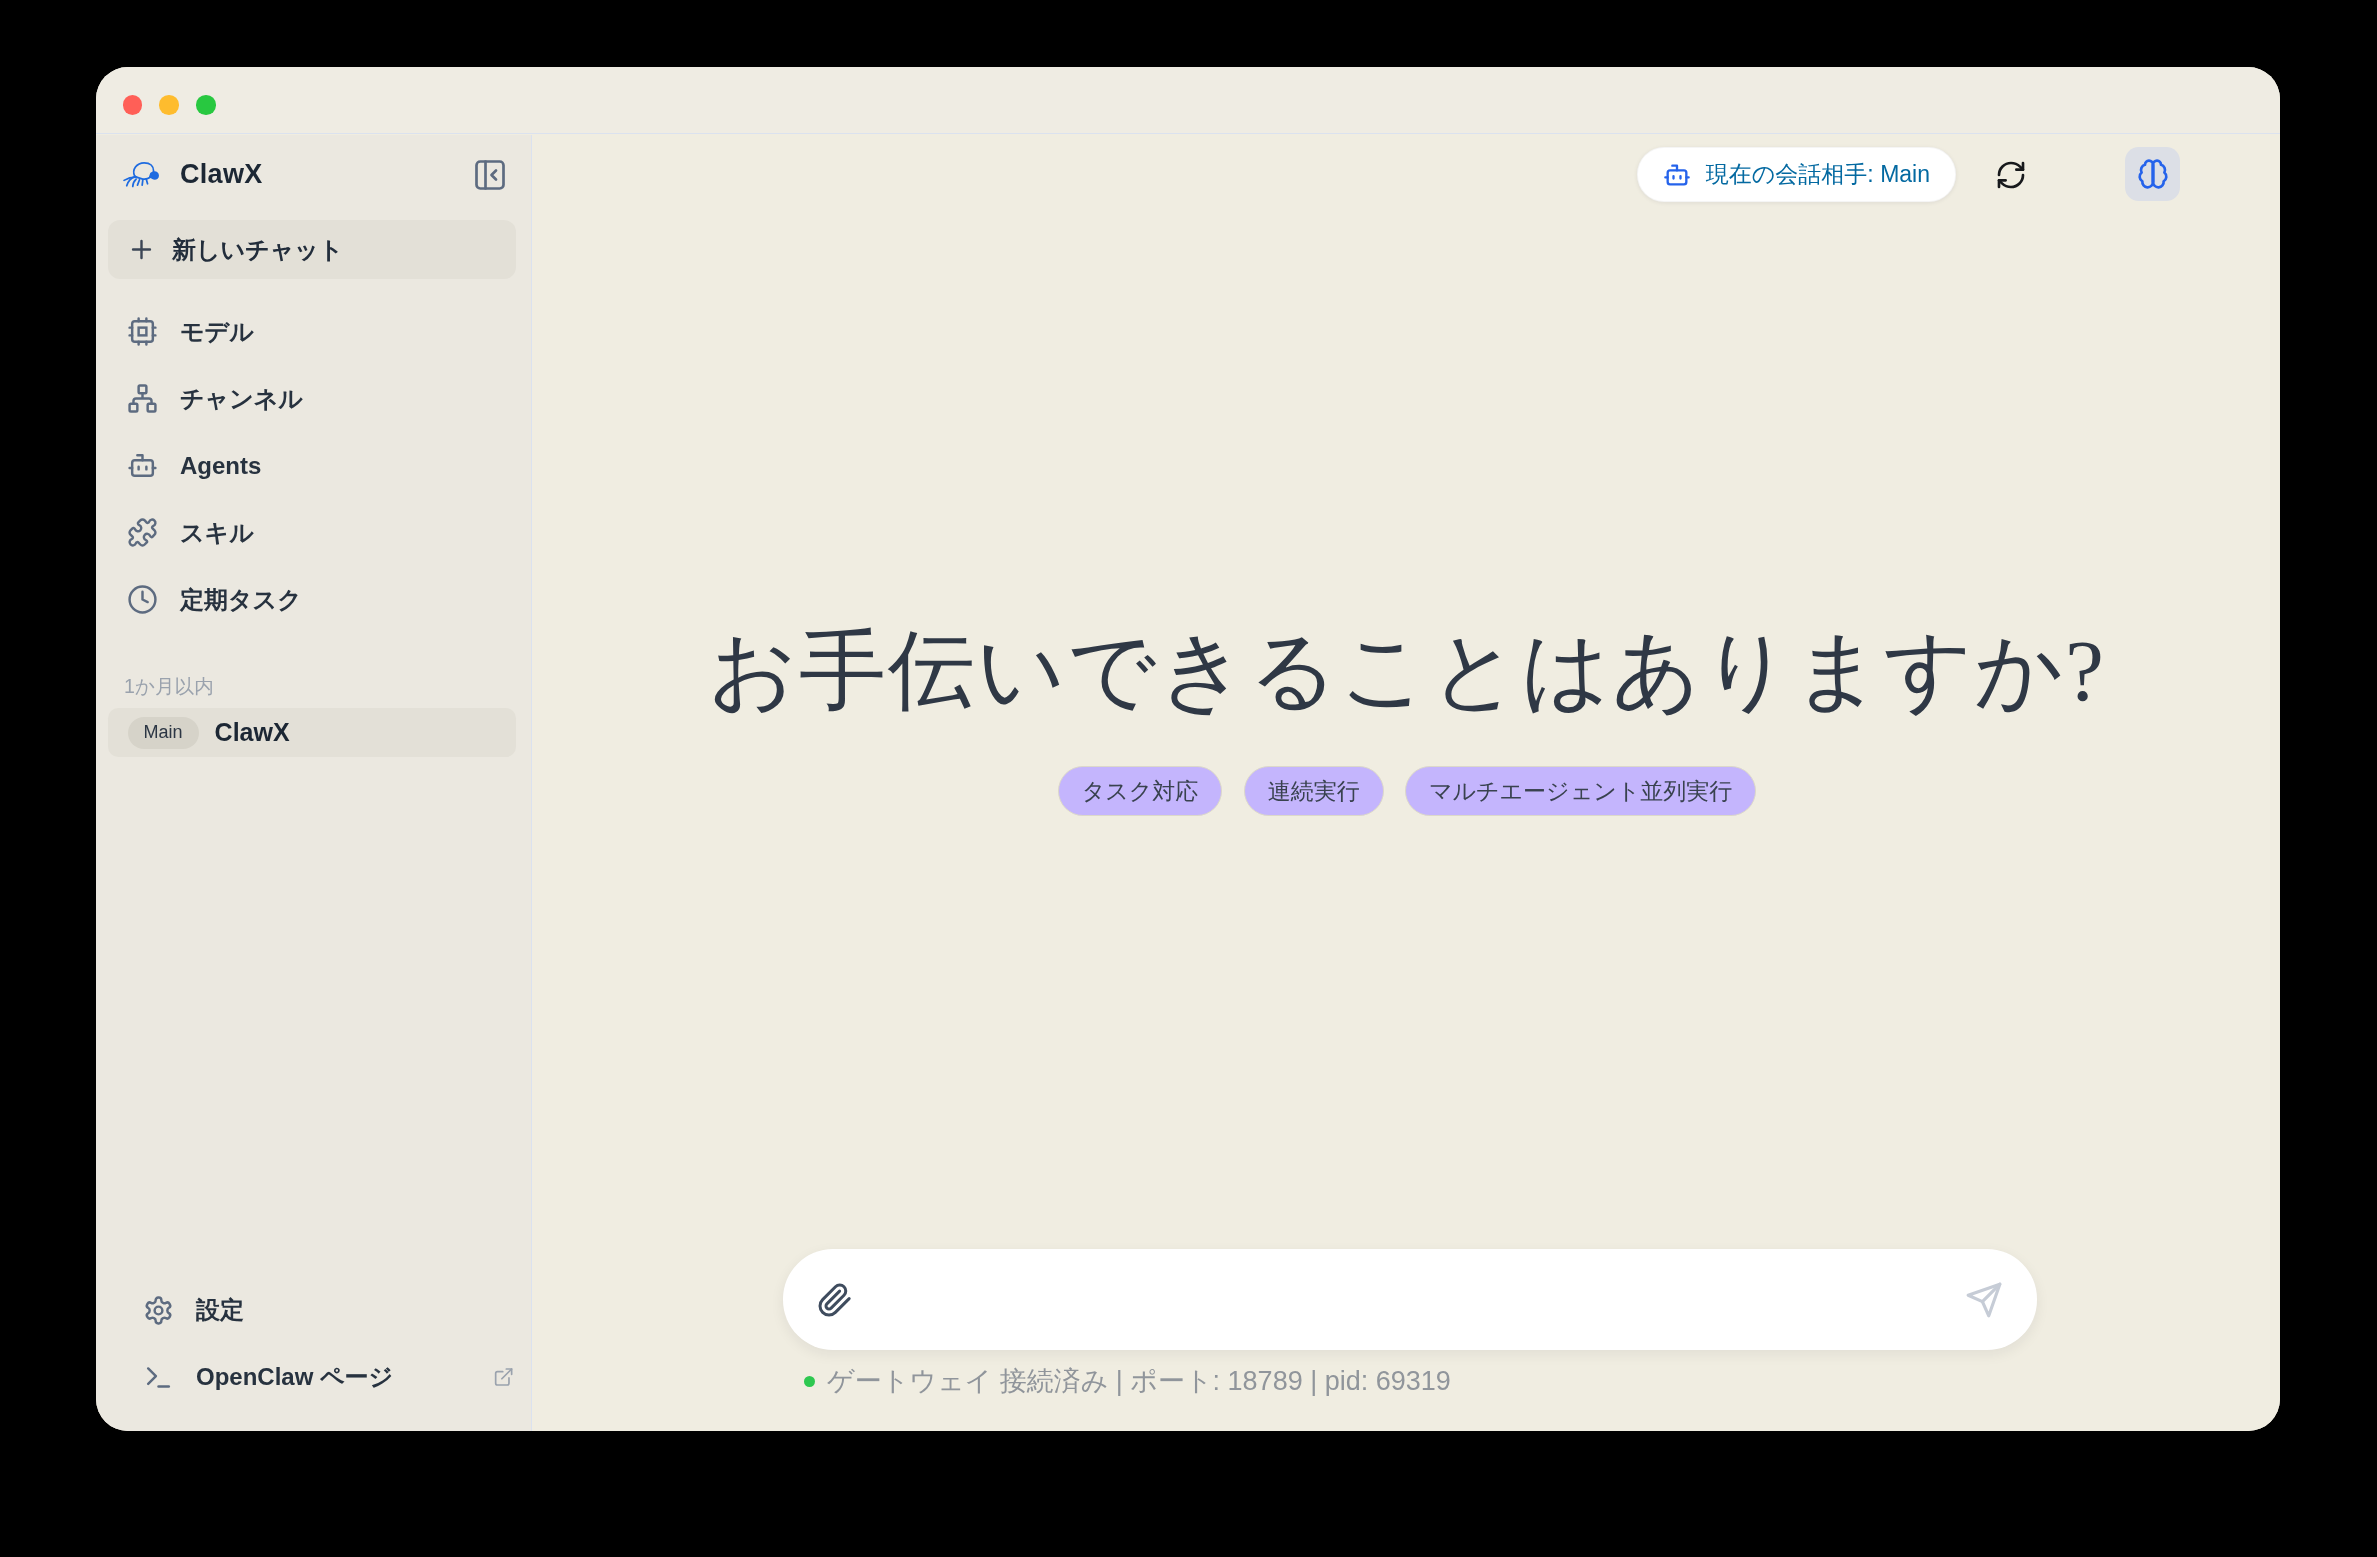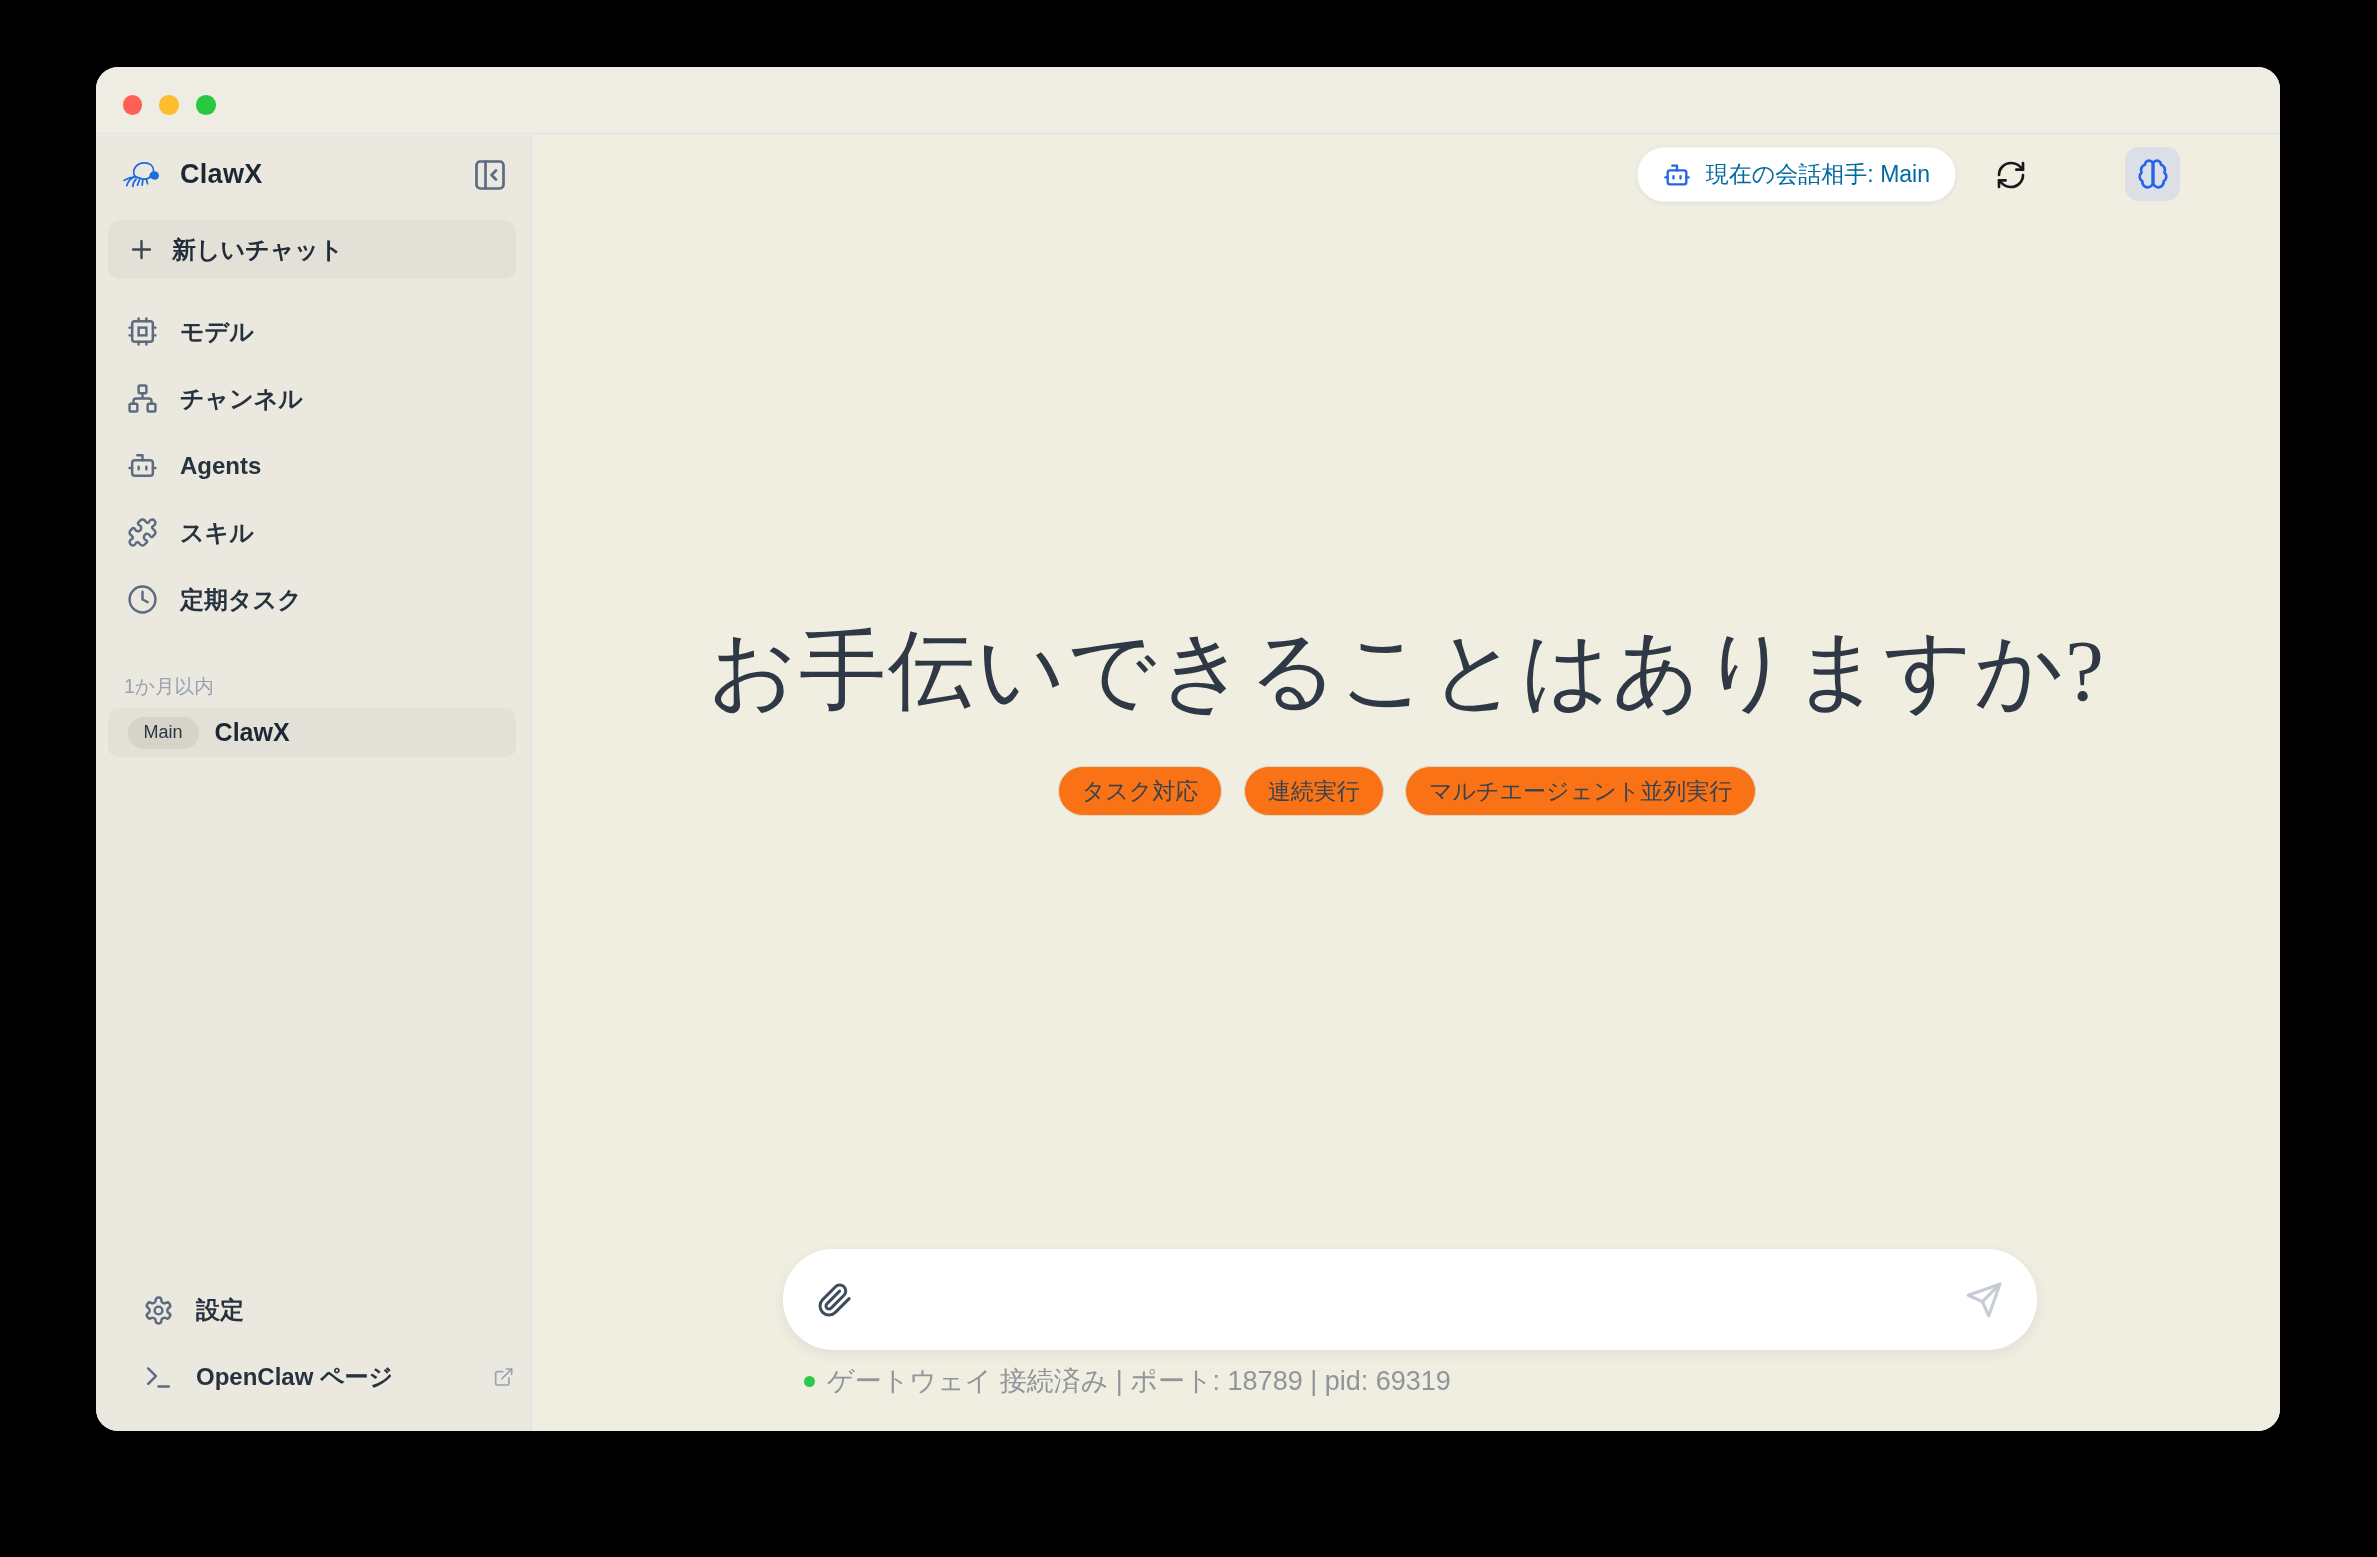--- a/index.html
+++ b/index.html
@@ -7,21 +7,21 @@
   body {
     background:#000;
     font-family:"Liberation Sans","DejaVu Sans",sans-serif;
     position:relative;
     overflow:hidden;
   }
   .window {
     position:absolute; left:96px; top:67px;
     width:2184px; height:1364px;
     background:#f0ede1;
-    border-radius:22px;
+    border-radius:32px;
     box-shadow:0 29px 77px rgba(0,0,0,.6);
     overflow:hidden;
   }
   
   .titlebar {
     position:absolute; left:0; top:0; right:0; height:67px;
     background:#efece3;
     border-bottom:1.7px solid #dbe2ef;
   }
   .dot { position:absolute; top:28px; width:19.6px; height:19.6px; border-radius:50%; }
@@ -103,21 +103,21 @@
     text-align:center;
     font-family:"Liberation Serif","DejaVu Serif",serif;
     font-size:87px; font-weight:500; color:#2f3845; letter-spacing:1.7px;
   }
   .suggestions {
     position:absolute; left:0; top:631px; width:100%;
     display:flex; justify-content:center; gap:21.3px;
   }
   .suggestion {
     height:50px; padding:8px 23px; border-radius:26px;
-    background:#f97316; border:1.7px solid #dcd8ca;
+    background:#c4b5fd; border:1.7px solid #dcd8ca;
     font-size:23px; font-weight:500; color:#39424f;
     display:flex; align-items:center; cursor:pointer;
   }
   .composer {
     position:absolute; left:249px; top:1114px; width:1254px; height:101px;
     background:#fff; border-radius:50px;
     box-shadow:0 4.3px 13.7px rgba(25,30,40,.07);
     display:flex; align-items:center; padding:0 34px; gap:20.5px;
   }
   .attach-btn { background:none; border:none; width:36px; height:36px;

